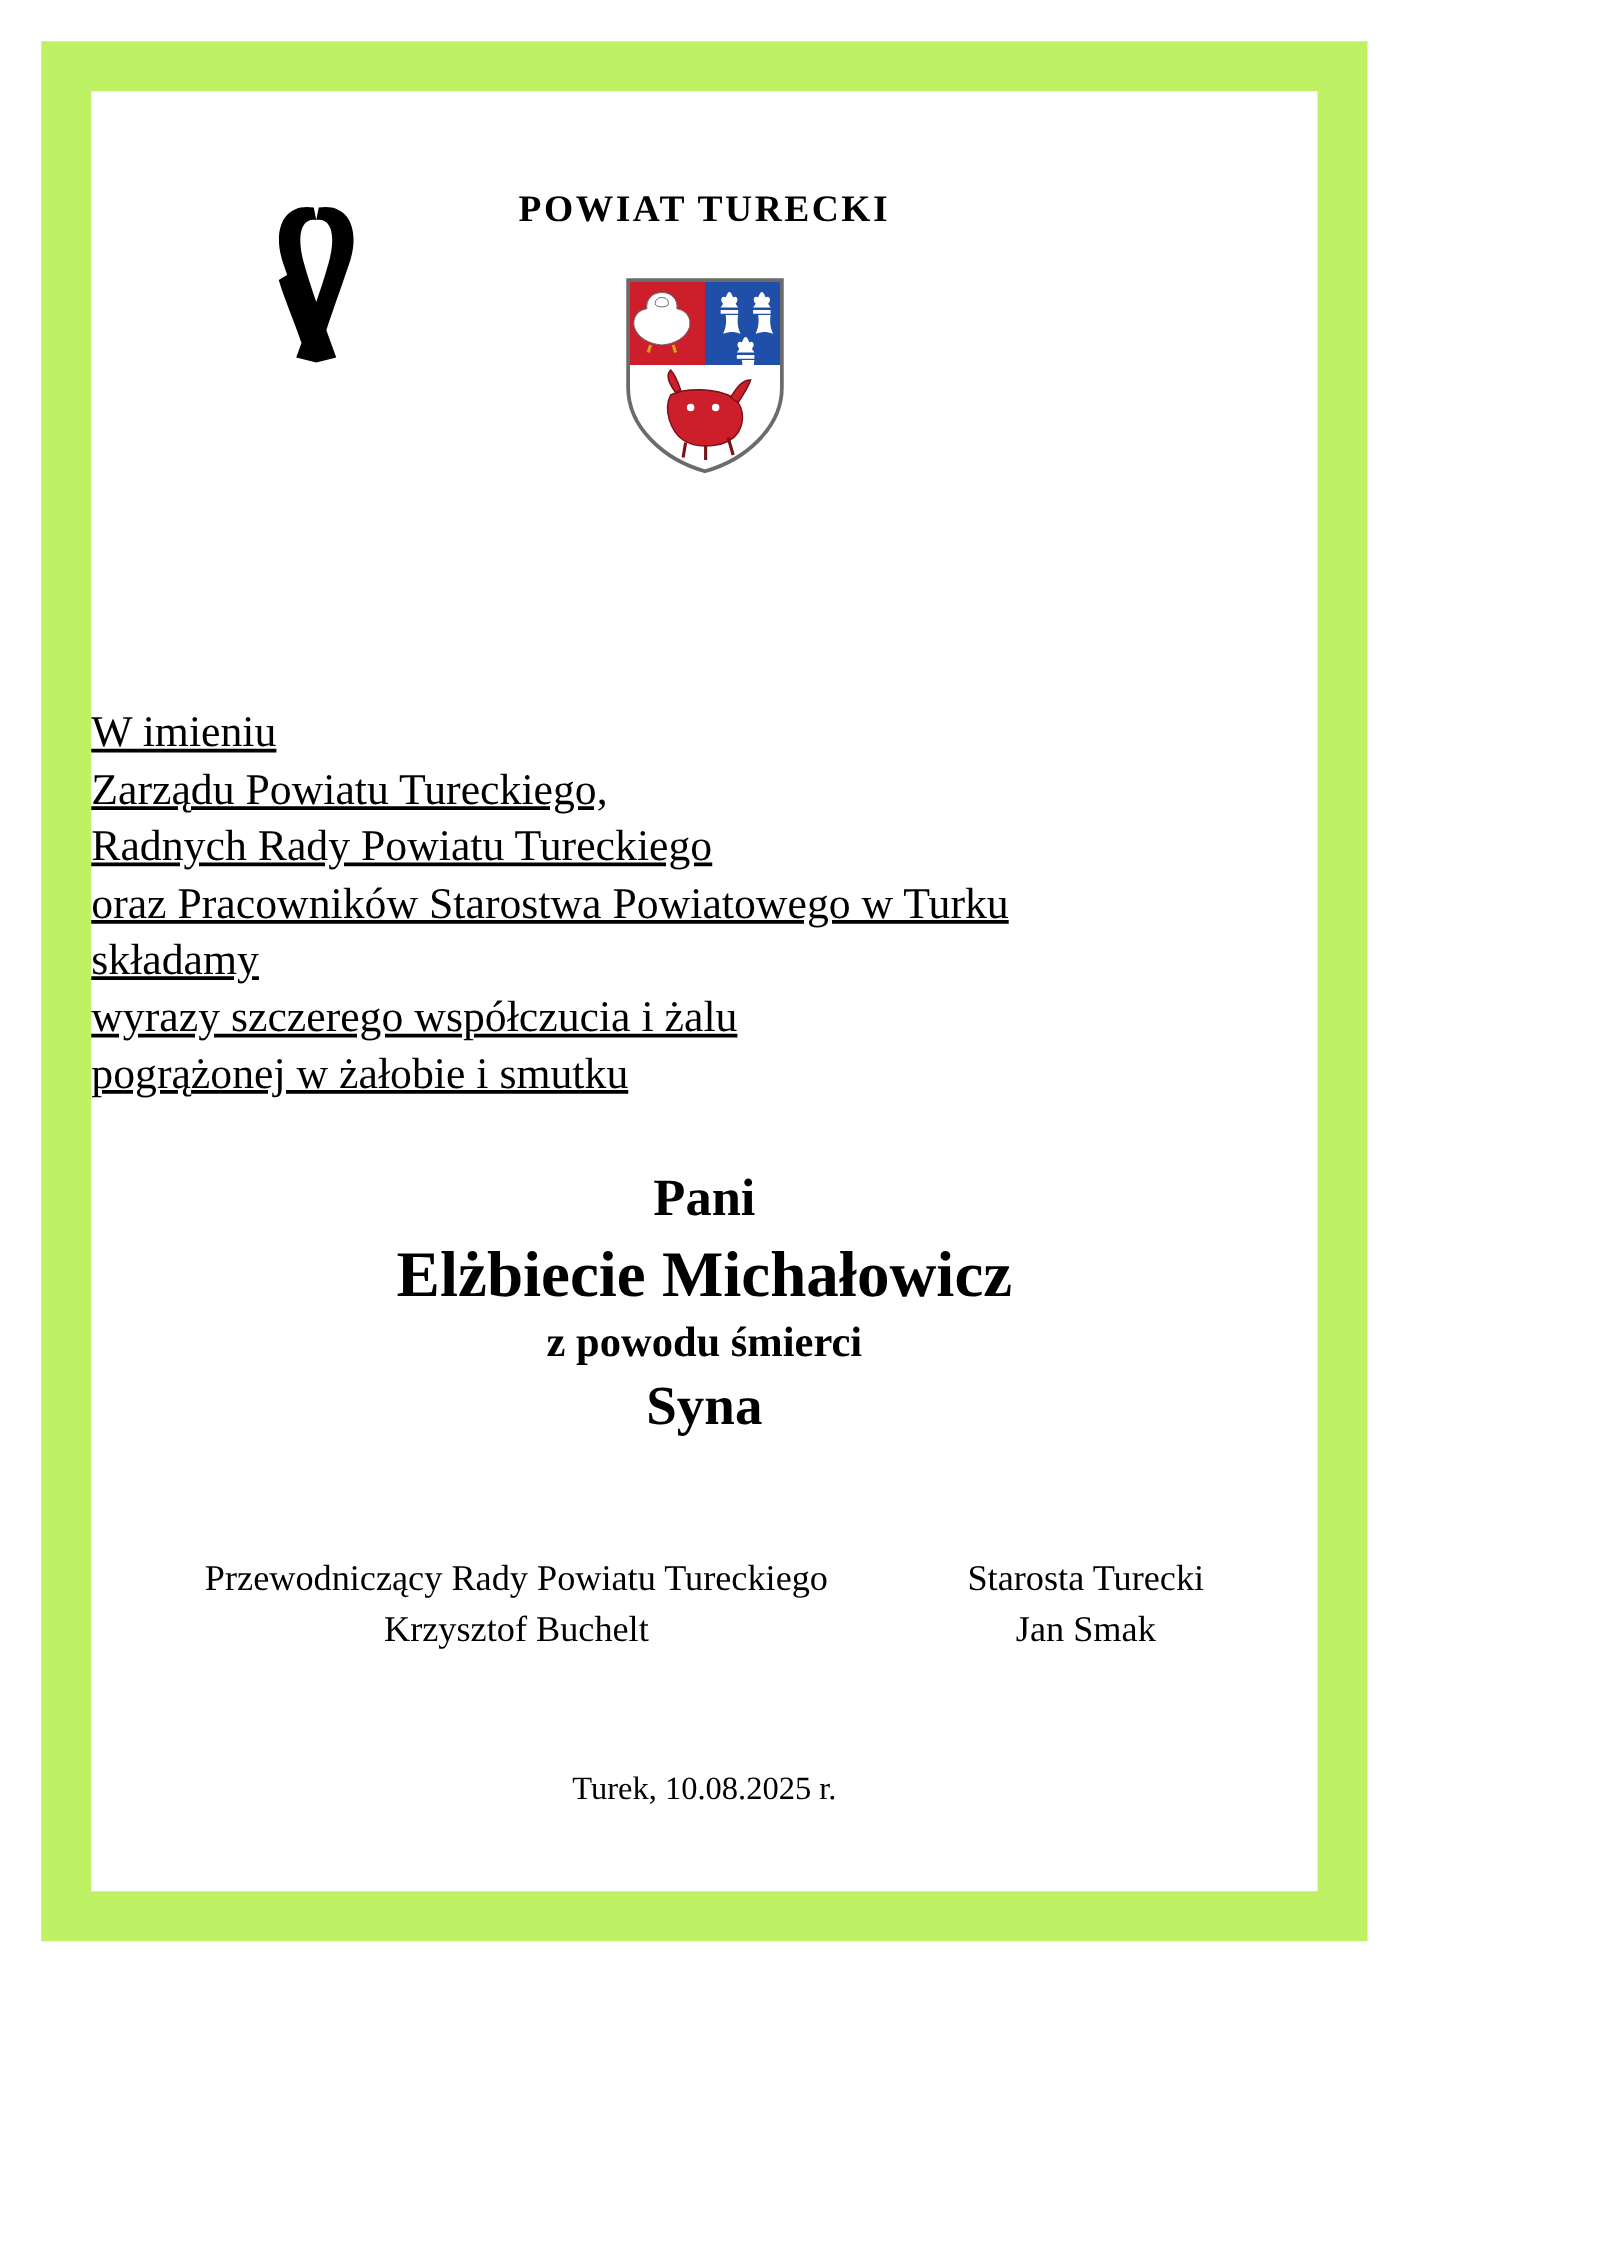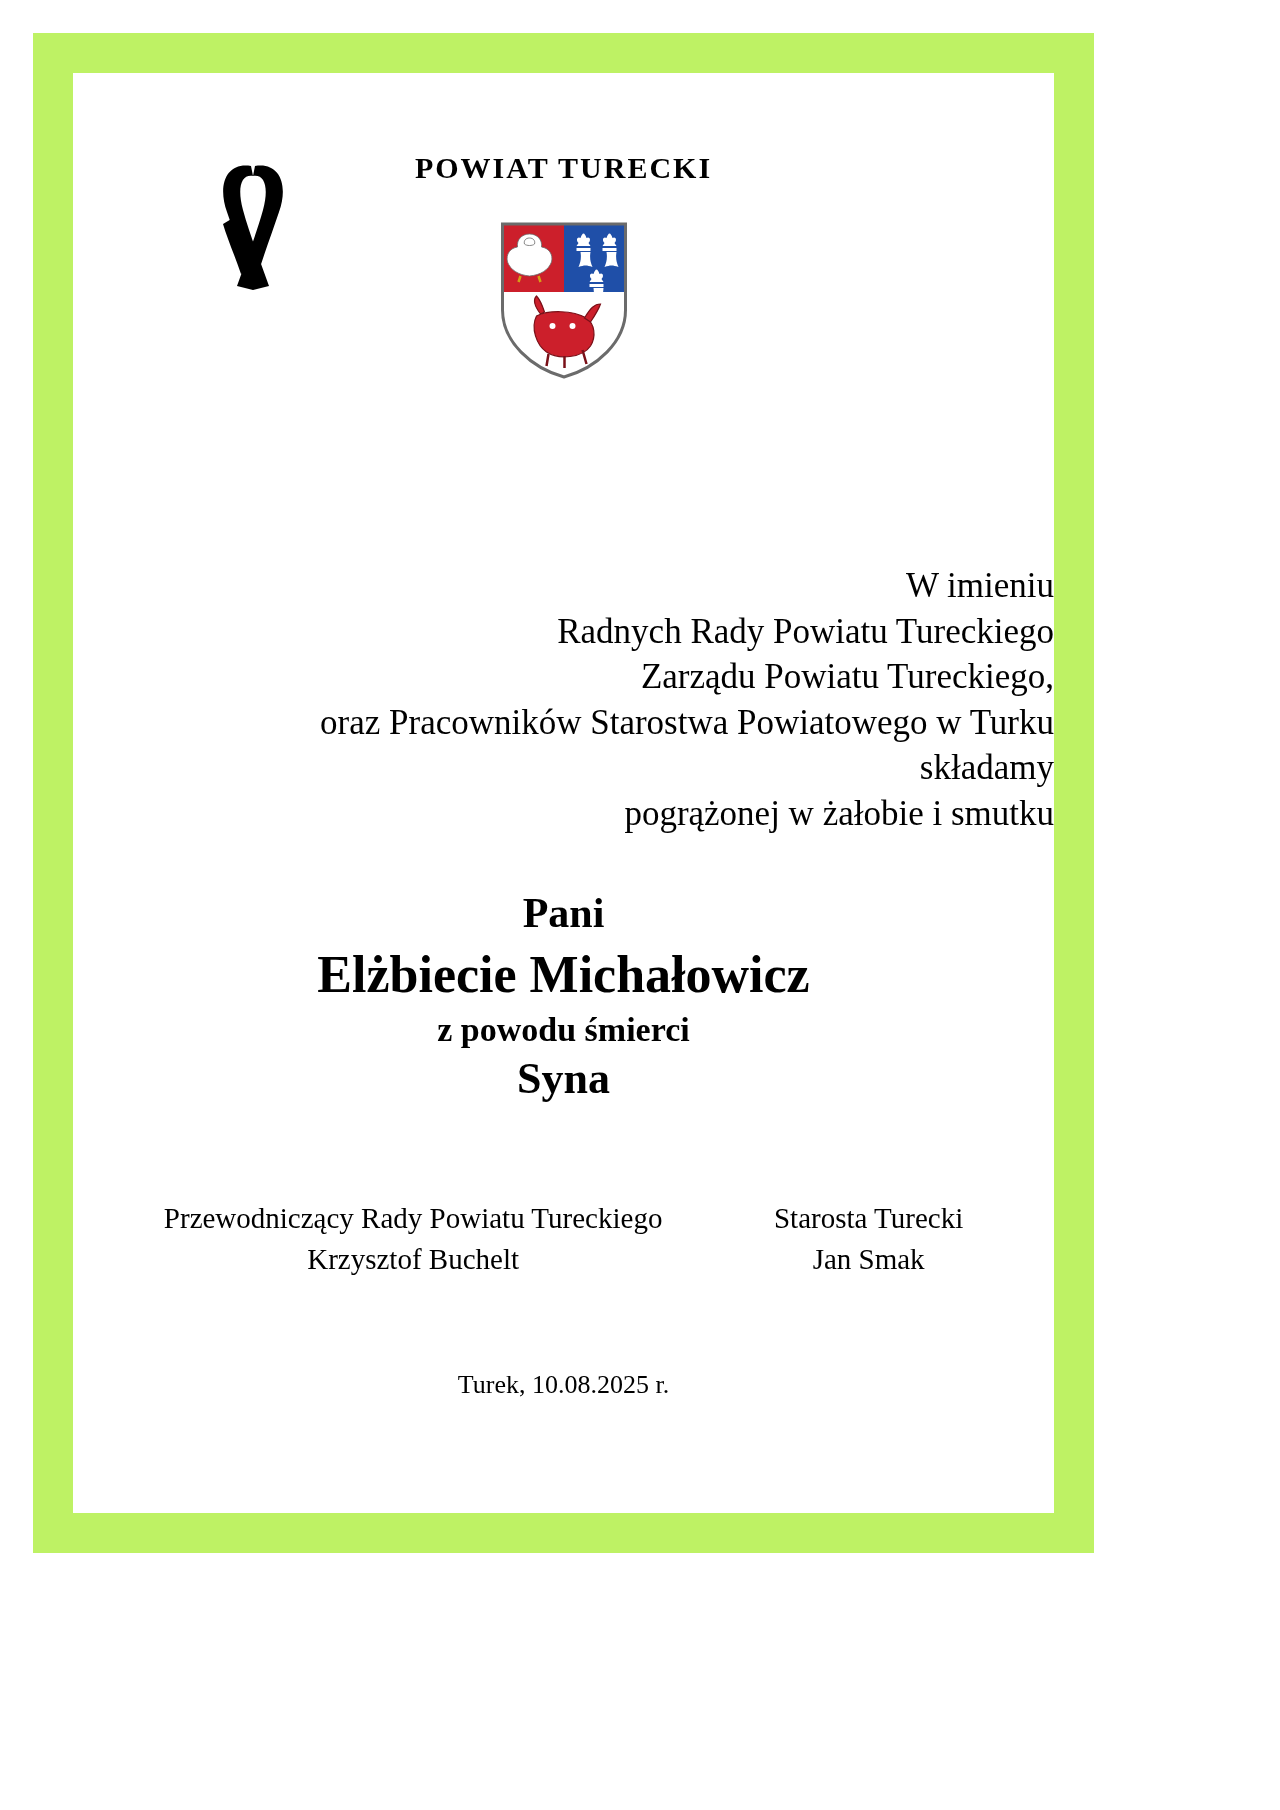--- a/index.html
+++ b/index.html
@@ -76,23 +76,24 @@
     left: 50%;
     transform: translateX(-50%);
     top: 145px;
     width: 135px;
     height: 165px;
   }
 
   
   .body-text {
     margin-top: 260px;
-    text-align: right;
+    text-align: left;
     font-size: 35px;
     line-height: 1.30;
+    text-decoration: underline;
   }
   .body-text .line {
     display: block;
     white-space: nowrap;
   }
 
   .honoree {
     margin-top: 52px;
     text-align: center;
     font-weight: bold;
@@ -187,24 +188,25 @@
                 <path d="M52 136 L50 148 M68 138 L68 150 M86 132 L90 146" stroke="#7a1018" stroke-width="2.5" fill="none"></path>
               </g>
             </g>
             <path d="M6 6 H129 V92 C129 124 100 150 67.5 159 C35 150 6 124 6 92 Z" fill="none" stroke="#6b6b6b" stroke-width="3"></path>
           </svg>
         </div>
       </div>
 
       <div class="body-text">
         <span class="line">W imieniu</span>
+        <span class="line">Zarządu Powiatu Tureckiego,</span>
         <span class="line">Radnych Rady Powiatu Tureckiego</span>
-        <span class="line">Zarządu Powiatu Tureckiego,</span>
         <span class="line">oraz Pracowników Starostwa Powiatowego w Turku</span>
         <span class="line">składamy</span>
+        <span class="line">wyrazy szczerego współczucia i żalu</span>
         <span class="line">pogrążonej w żałobie i smutku</span>
       </div>
 
       <div class="honoree">
         <span class="pani">Pani</span>
         <span class="name">Elżbiecie Michałowicz</span>
         <span class="reason">z powodu śmierci</span>
         <span class="relation">Syna</span>
       </div>
 

